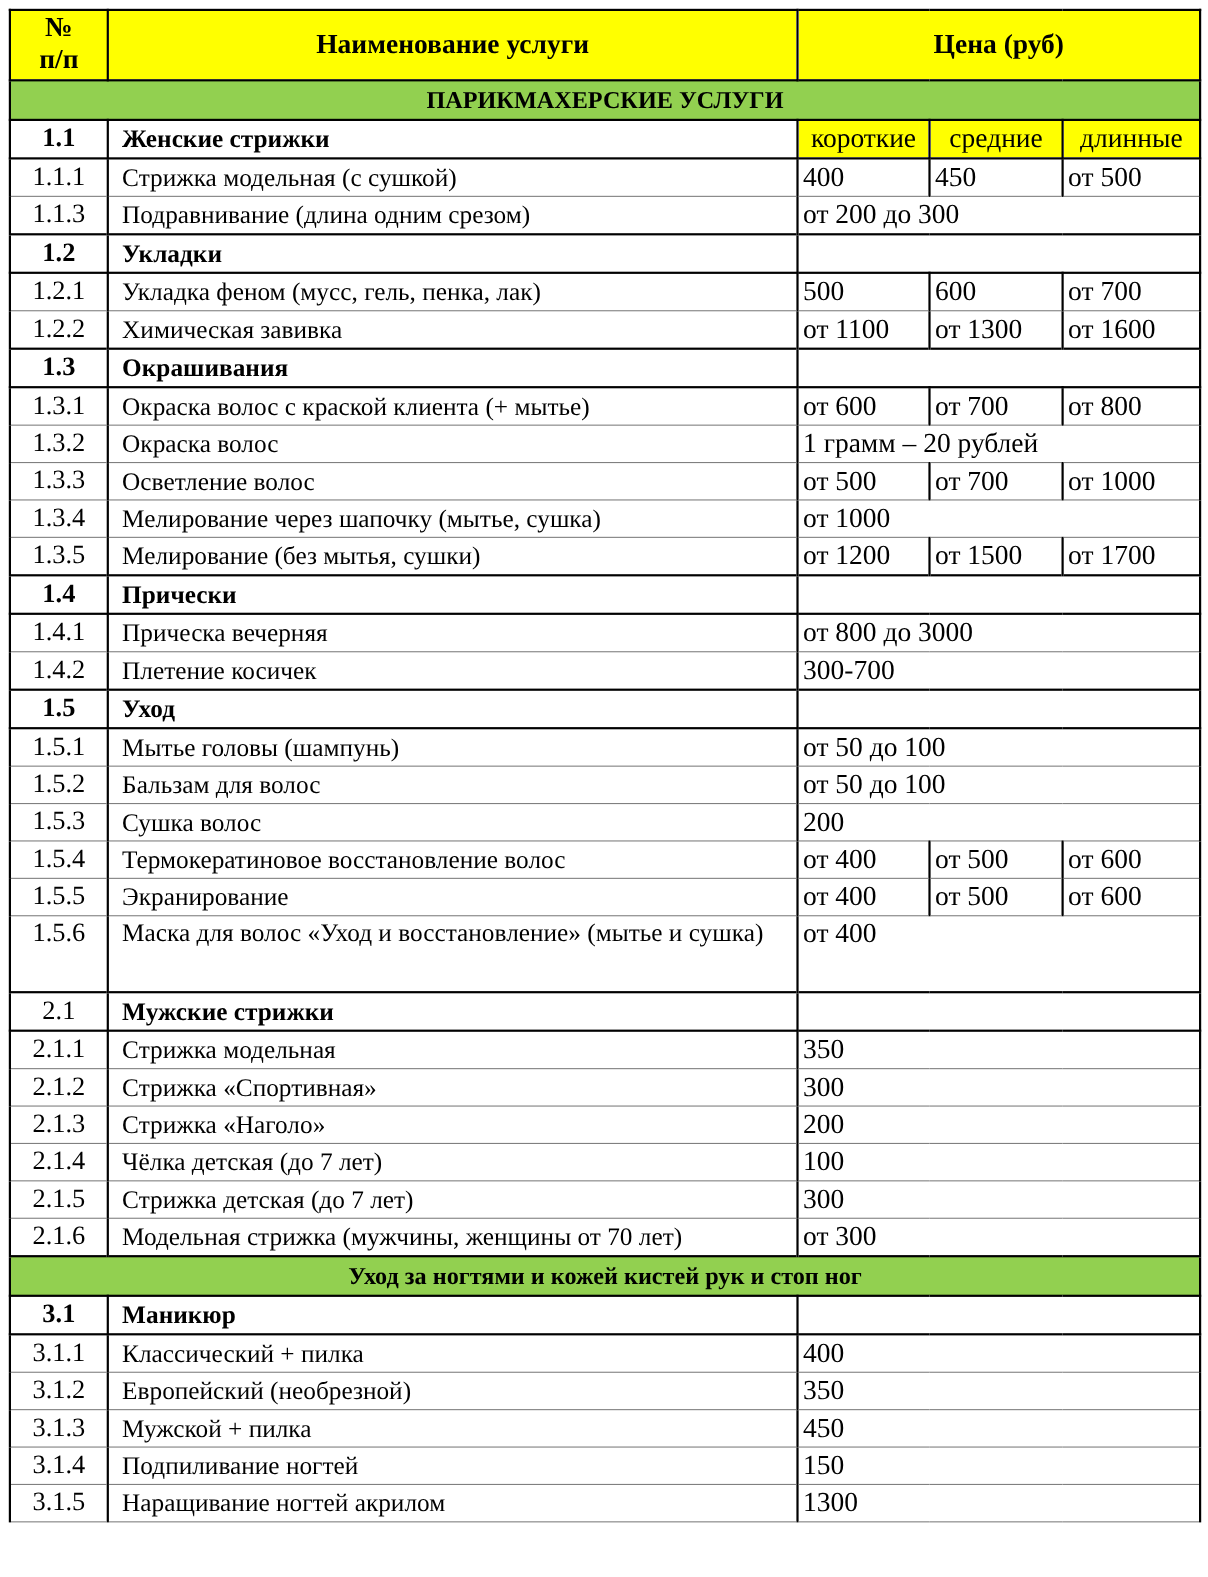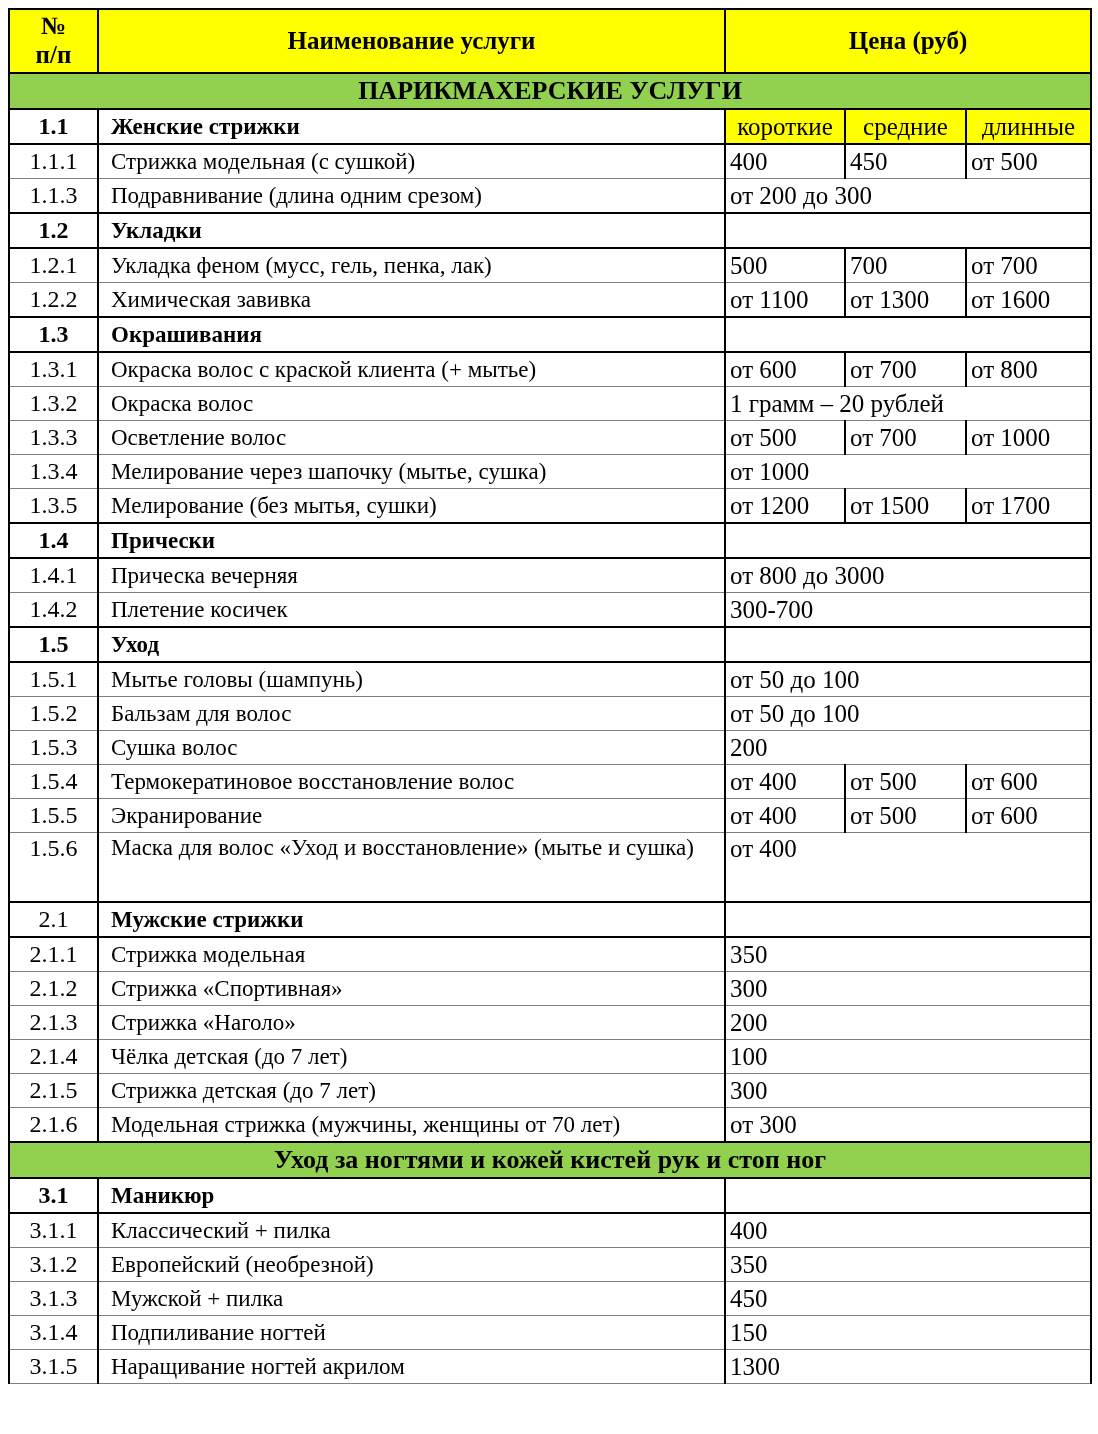--- a/index.html
+++ b/index.html
@@ -4,21 +4,21 @@
 <style>
   :root { --yellow:#ffff00; --green:#92d050; --grid:#808080; --ink:#000000; }
   html,body { margin:0; padding:0; background:#ffffff; }
   body { width:1098px; font-family:"Liberation Serif","DejaVu Serif",serif; color:var(--ink); }
   .wrap { padding:8px; }
   table { border-collapse:collapse; width:1082px; table-layout:fixed; }
   td,th { border-left:2px solid var(--ink); border-right:2px solid var(--ink); padding:0 4px; overflow:hidden; }
   tr.head th { background:var(--yellow); border-top:2px solid var(--ink); border-bottom:2px solid var(--ink);
                font-weight:bold; font-size:25px; text-align:center; height:62px; }
   tr.green td { background:var(--green); border-top:2px solid var(--ink); border-bottom:2px solid var(--ink);
-                font-weight:bold; font-size:26px; text-align:center; height:34px; }
+                font-weight:bold; font-size:22px; text-align:center; height:34px; }
   tr.cat td { border-top:2px solid var(--ink); border-bottom:2px solid var(--ink); height:33px; }
   tr.item td { border-top:1px solid var(--grid); border-bottom:1px solid var(--grid); height:33px; }
   tr.tall td { height:66px; vertical-align:top; padding-top:2px; }
   td.num { text-align:center; font-size:24px; }
   td.num.b { font-weight:bold; }
   td.name { text-align:left; padding-left:12px; font-size:23px; }
   td.name.b { font-weight:bold; }
   td.price { font-size:25px; }
   td.subhead { background:var(--yellow); text-align:center; font-size:25px; }
   th .line { display:block; line-height:1.15; }
@@ -70,21 +70,21 @@
         </tr>
         <tr class="cat">
           <td class="num b">1.2</td>
           <td class="name b">Укладки</td>
           <td class="price" colspan="3"></td>
         </tr>
         <tr class="item">
           <td class="num">1.2.1</td>
           <td class="name">Укладка феном (мусс, гель, пенка, лак)</td>
           <td class="price">500</td>
-          <td class="price">700</td>
+          <td class="price">600</td>
           <td class="price">от 700</td>
         </tr>
         <tr class="item">
           <td class="num">1.2.2</td>
           <td class="name">Химическая завивка</td>
           <td class="price">от 1100</td>
           <td class="price">от 1300</td>
           <td class="price">от 1600</td>
         </tr>
         <tr class="cat">

